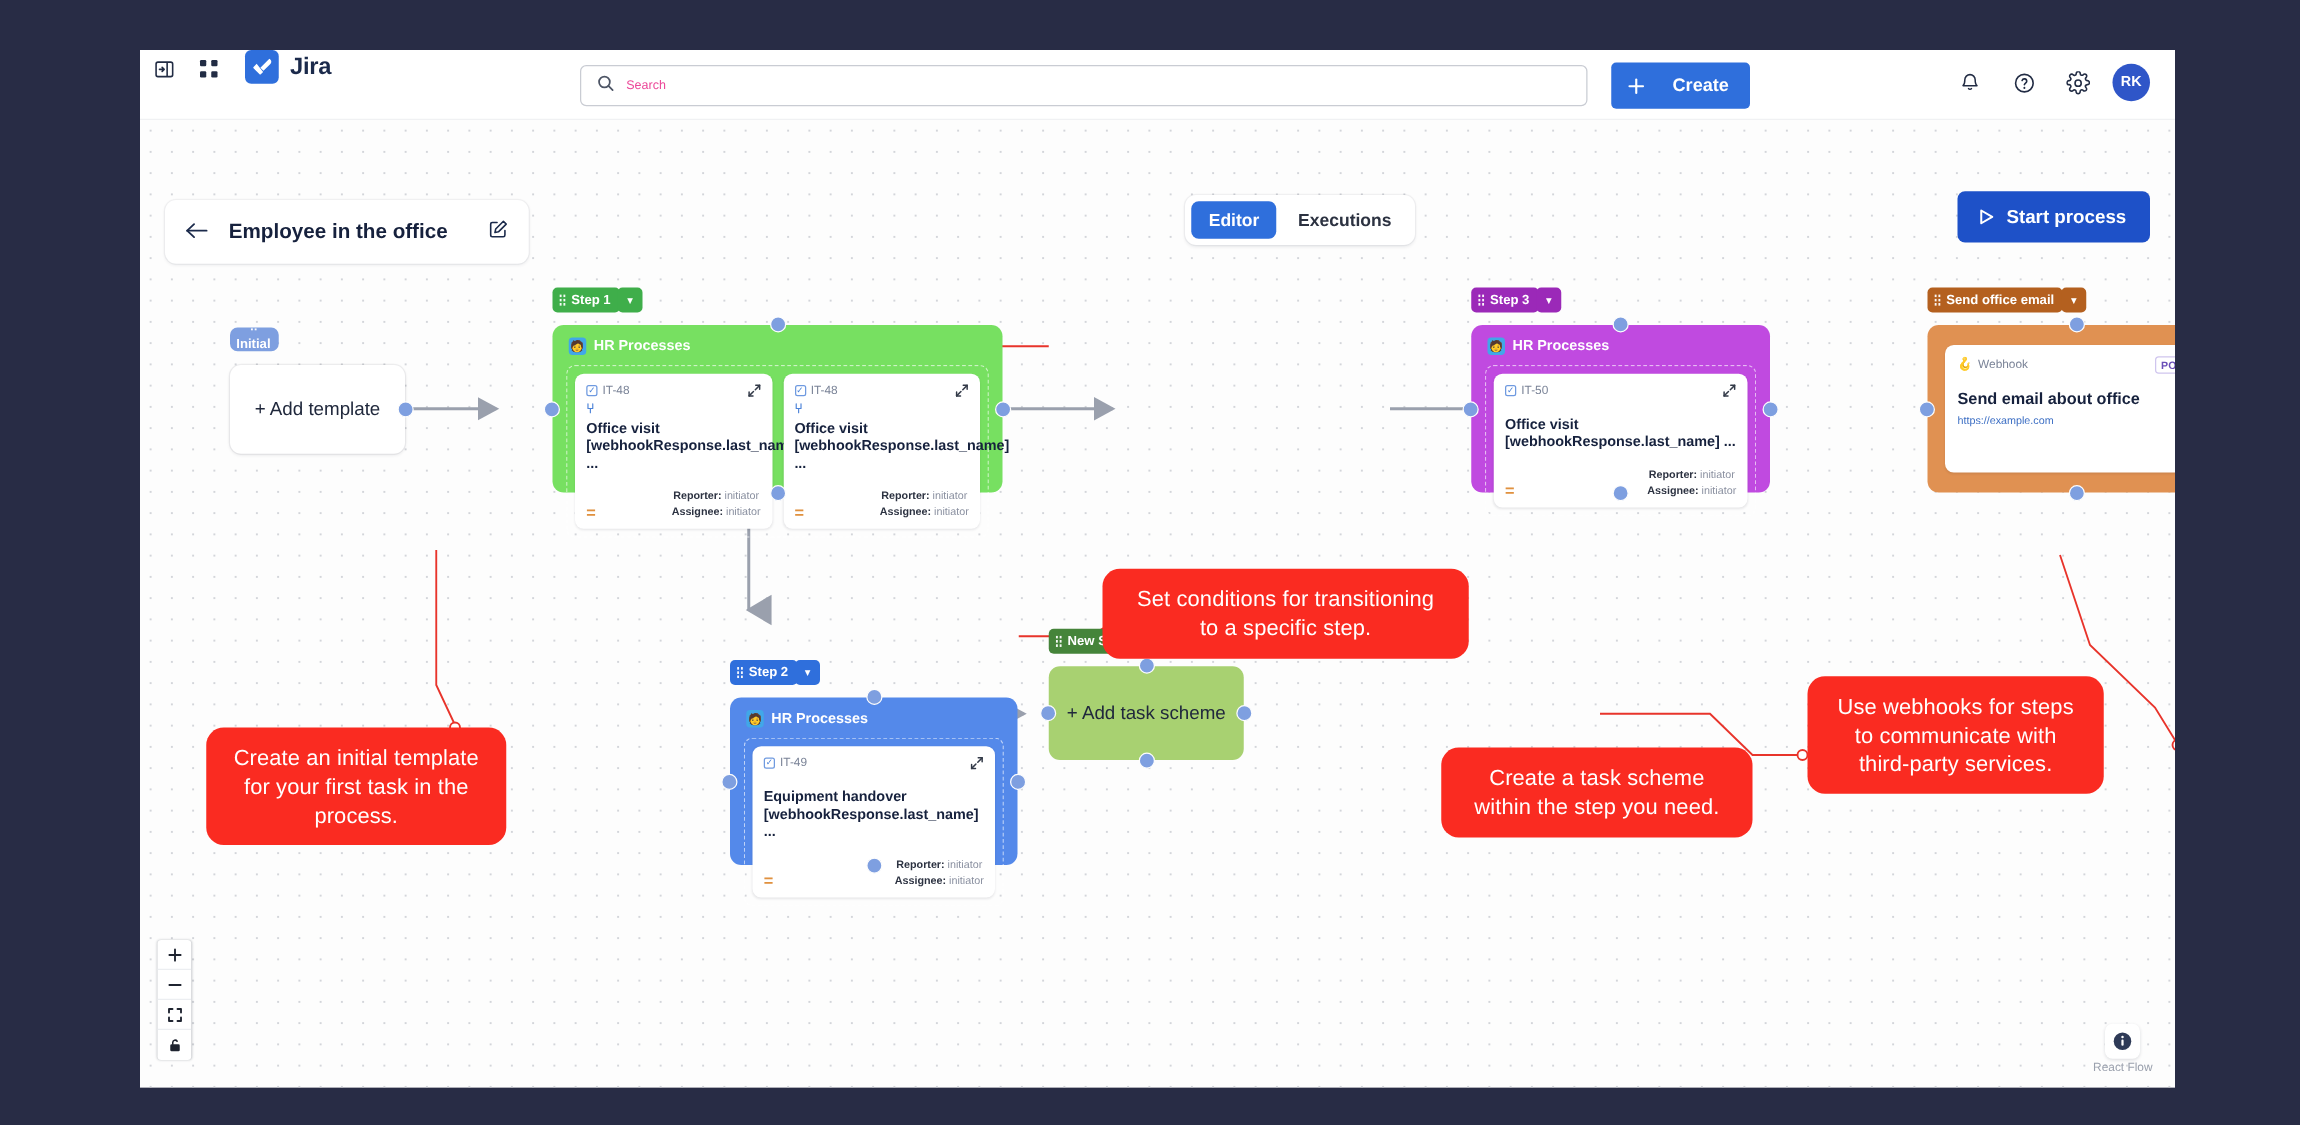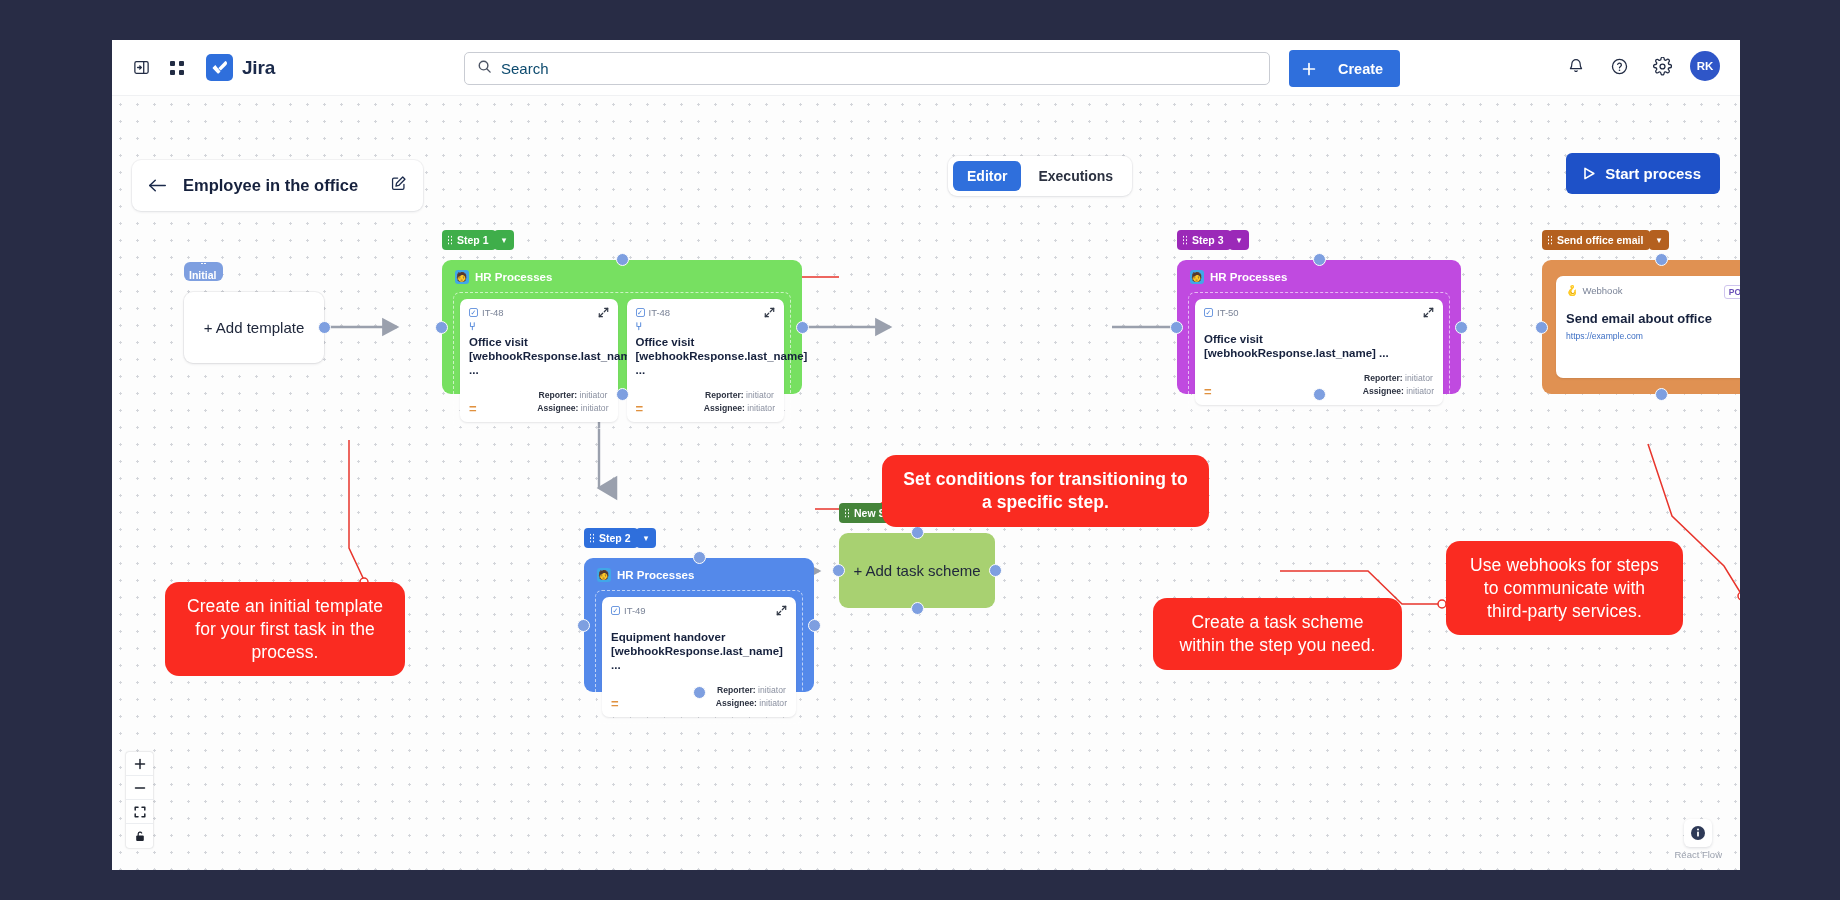--- a/index.html
+++ b/index.html
@@ -18,22 +18,22 @@
     background: #ffffff;
     overflow: hidden;
   }
 
   
   #topnav {
     position: absolute; left: 0; top: 0;
     width: 100%; height: 56px;
     background: #ffffff;
     border-bottom: 1px solid #f0f1f3;
-    display: flex; align-items: center;
-    padding: 0 14px;
+    display: flex; align-items: flex-start;
+    padding: 0 4px;
   }
   .nav-icon-btn {
     width: 30px; height: 30px;
     display: flex; align-items: center; justify-content: center;
     border-radius: 4px; cursor: pointer; color: #2c3e5d;
   }
   #jira-brand { display: flex; align-items: center; gap: 9px; margin-left: 14px; cursor: pointer; }
   #jira-logo {
     width: 27px; height: 27px; border-radius: 5px;
     background: #2f6fdc;
@@ -46,21 +46,21 @@
     width: 806px; height: 33px;
   }
   #search-box {
     width: 100%; height: 100%;
     border: 1px solid #c9ccd3; border-radius: 5px;
     background: #fff;
     display: flex; align-items: center; gap: 9px;
     padding: 0 12px;
     cursor: text;
   }
-  #search-text { font-size: 15px; color: #0c4a6e; }
+  #search-text { font-size: 10px; color: #ec4899; }
 
   #create-btn {
     position: absolute; left: 1177px; top: 10px;
     height: 37px; padding: 0 17px 0 13px;
     background: #2f6fdc; border: none; border-radius: 4px;
     color: #fff; font-size: 14.5px; font-weight: 600;
     display: flex; align-items: center; gap: 22px;
     cursor: pointer;
     font-family: "Liberation Sans", sans-serif;
   }
@@ -496,21 +496,21 @@
           </div>
 
         </div>
         <span class="handle h-top"></span>
         <span class="handle h-bot"></span>
         <span class="handle h-left"></span>
         <span class="handle h-right"></span>
       </div>
     </div>
 
-    <div class="node" style="left:1065px; top:164px; width:284px; height:134px;">
+    <div class="node" style="left:1065px; top:164px; width:239px; height:134px;">
       <div class="node-tag tag-purple">
         <span class="grip"></span>
         <span>Step 3</span>
       </div>
       <div class="node-tag-caret tag-purple" style="left:52px">▾</div>
       <div class="step-body body-purple">
         <div class="step-head">
           <span class="proj-avatar">🧑</span>
           <span>HR Processes</span>
         </div>
@@ -631,21 +631,21 @@
         <span class="handle h-top"></span>
         <span class="handle h-bot"></span>
         <span class="handle h-left"></span>
         <span class="handle h-right"></span>
       </div>
     </div>
 
 
     <div class="callout" style="left:53px; top:486px; width:240px;">Create an initial template for your first task in the process.</div>
 
-    <div class="callout" style="left:770px; top:359px; width:327px;font-weight:bold;">Set conditions for transitioning to a specific step.</div>
+    <div class="callout" style="left:770px; top:359px; width:293px;">Set conditions for transitioning to a specific step.</div>
 
     <div class="callout" style="left:1041px; top:502px; width:249px;">Create a task scheme within the step you need.</div>
 
     <div class="callout" style="left:1334px; top:445px; width:237px;">Use webhooks for steps to communicate with third-party services.</div>
 
     <div id="flow-controls">
       <div class="ctrl-btn">
         <svg width="12" height="12" viewBox="0 0 12 12" stroke="#1f2430" stroke-width="1.5" stroke-linecap="round">
           <line x1="6" y1="1.5" x2="6" y2="10.5"></line>
             <line x1="1.5" y1="6" x2="10.5" y2="6"></line>

